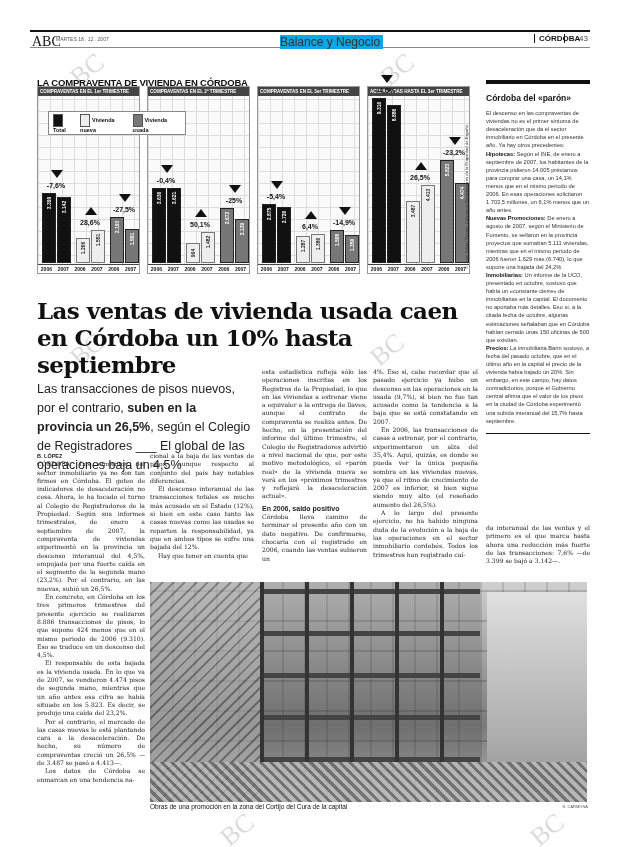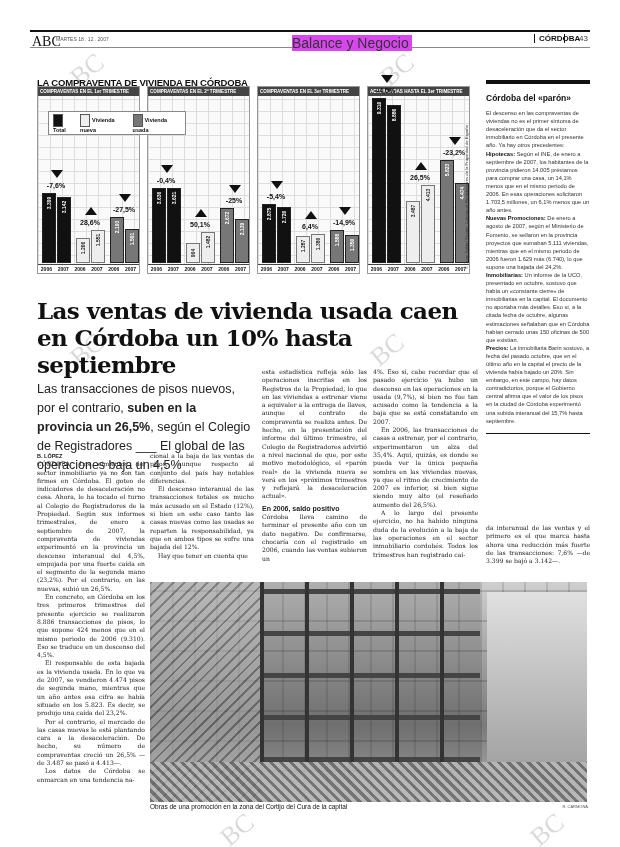--- a/index.html
+++ b/index.html
@@ -1,20 +1,20 @@
 <!DOCTYPE html>
 <html><head>
 <meta charset="utf-8">
 <style>
   * { box-sizing: border-box; margin: 0; padding: 0; }
   body { width: 620px; height: 847px; background: #fff; font-family: "DejaVu Serif", serif; color: #111; position: relative; overflow: hidden; }
   .topbar { position: absolute; left: 30px; top: 30px; width: 560px; height: 18px; border-top: 2px solid #111; border-bottom: 1px solid #888; font-family: "Liberation Sans", sans-serif; }
   .topbar .abc { position: absolute; left: 2px; top: 2px; font-family: "Liberation Serif", serif; font-weight: normal; font-size: 14px; }
   .topbar .date { position: absolute; left: 26px; top: 4px; font-size: 5px; color: #555; }
-  .topbar .section { position: absolute; left: 262px; top: 3px; font-size: 14px; color: #333; background: #d946ef; padding-right: 3px; }
+  .topbar .section { position: absolute; left: 250px; top: 3px; font-size: 12px; color: #333; background: #0ea5e9; padding-right: 3px; }
   .topbar .city { position: absolute; left: 504px; top: 2px; font-size: 8px; font-weight: bold; border-left: 1px solid #111; padding-left: 4px; }
   .topbar .num { position: absolute; right: 2px; top: 2px; font-size: 8px; color: #444; border-left: 1px solid #111; padding-left: 14px; }
   .charttitle { position: absolute; left: 37px; top: 77px; font-family: "Liberation Sans", sans-serif; font-weight: bold; font-size: 9.5px; letter-spacing: -0.2px; }
   .panel { position: absolute; top: 86px; width: 103px; height: 188px; border: 1px solid #999;
     background-image: linear-gradient(#ddd 1px, transparent 1px), linear-gradient(90deg, #ddd 1px, transparent 1px);
     background-size: 12px 12px; background-color: #fafafa; }
   .panel .ph { height: 9px; background: #444; color: #fff; font-family: "Liberation Sans", sans-serif; font-weight: bold; font-size: 4.6px; line-height: 9px; padding-left: 2px; white-space: nowrap; overflow: hidden; }
   .legend { position: absolute; left: 48px; top: 111px; width: 138px; height: 24px; background: #fff; border: 1px solid #888; display: flex; align-items: center; gap: 4px; padding: 0 4px; font-family: "Liberation Sans", sans-serif; font-size: 5.5px; font-weight: bold; z-index: 2; }
   .legend .sw { width: 10px; height: 13px; border: 1px solid #555; display: inline-block; vertical-align: middle; margin-right: 2px; }
   .bars { position: absolute; left: 2px; right: 2px; bottom: 10px; top: 10px; }

